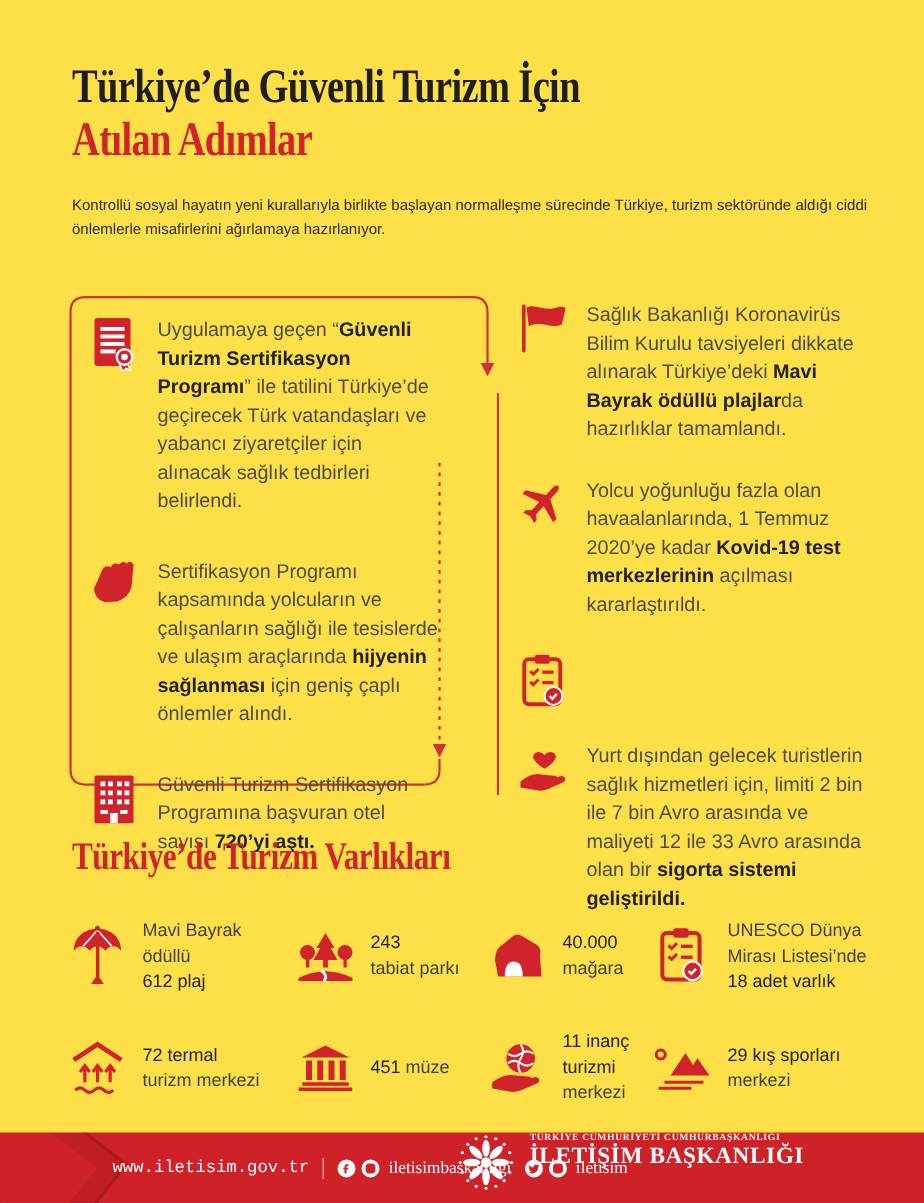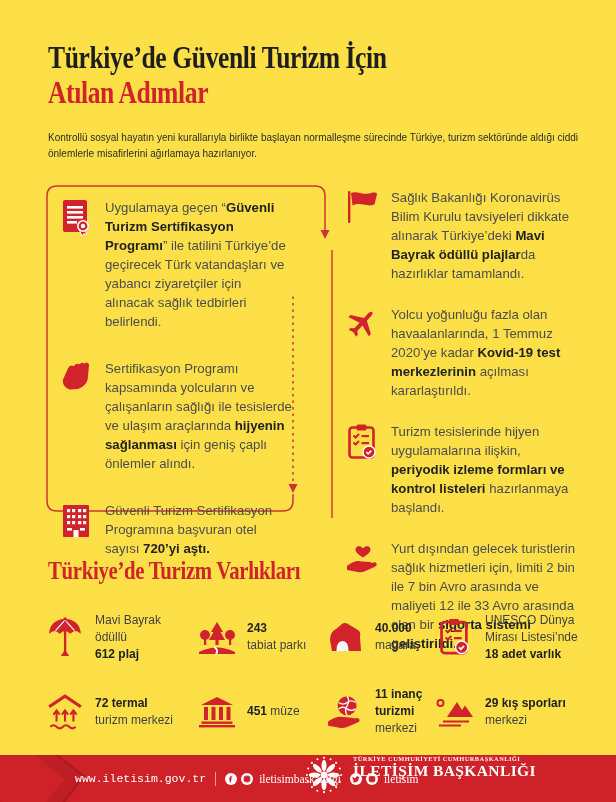--- a/index.html
+++ b/index.html
@@ -21,21 +21,21 @@
     letter-spacing:-0.5px;line-height:1.1;color:var(--ink);
     transform:scaleX(.8);transform-origin:left top;white-space:nowrap;
   }
   .title.red{color:var(--red);}
   .title-block{position:absolute;left:48px;top:40px;}
   .intro{
     position:absolute;left:48px;top:130px;width:548px;
     font-size:10px;line-height:1.55;color:#2b2b2d;font-weight:500;
   }
   
-  .steps{position:absolute;left:0;top:180px;width:616px;height:352px;padding-left:28px;}
+  .steps{position:absolute;left:0;top:192px;width:616px;height:352px;padding-left:28px;}
   .connector{position:absolute;left:0;top:0;pointer-events:none;}
   .col{position:absolute;display:flex;flex-direction:column;}
   .col-left{left:58px;top:18px;width:236px;gap:28px;}
   .col-right{left:344px;top:8px;width:234px;gap:22px;}
   .step{display:flex;gap:11px;align-items:flex-start;}
   .ic{flex:0 0 36px;display:flex;justify-content:center;padding-top:2px;}
   .ic svg{fill:var(--red);}
   .txt{font-size:13.2px;line-height:1.44;color:var(--gray);}
   .txt .b{font-weight:700;color:#222224;}
   
@@ -47,21 +47,21 @@
   }
   .stats{
     position:absolute;left:44px;top:612px;width:548px;
     display:grid;grid-template-columns:152px 128px 110px 158px;
     row-gap:24px;
   }
   .stat{display:flex;align-items:center;gap:9px;}
   .stat .sic{flex:0 0 42px;display:flex;justify-content:center;}
   .stat .sic svg{fill:var(--red);}
   .stxt{font-size:12px;line-height:1.4;color:#3f3f41;}
-  .stxt .b{font-weight:700;color:#222224;}
+  .stxt .b{font-weight:400;color:#222224;}
   
   .footer{
     position:absolute;left:0;bottom:0;width:616px;height:47px;
     background:var(--footer-red);display:flex;align-items:center;
     color:#fff;overflow:hidden;
   }
   .footer::before{ 
     content:"";position:absolute;left:-28px;top:-18px;width:95px;height:85px;
     border:1px solid rgba(0,0,0,.18);transform:rotate(38deg);
     box-shadow:inset 0 0 0 14px rgba(0,0,0,.07), inset 0 0 0 1px rgba(0,0,0,.15);
@@ -172,21 +172,20 @@
             <rect x="1.5" y="3.5" width="24" height="30" rx="3" fill="none" stroke="var(--red)" stroke-width="2.6"></rect>
             <rect x="8.5" y="0.5" width="10" height="6" rx="1.5"></rect>
             <path d="M5.5 11.5l2 2 3.5-3.5" fill="none" stroke="var(--red)" stroke-width="2"></path>
             <rect x="13.5" y="11" width="7.5" height="2.2"></rect>
             <path d="M5.5 18.5l2 2 3.5-3.5" fill="none" stroke="var(--red)" stroke-width="2"></path>
             <rect x="13.5" y="18" width="7.5" height="2.2"></rect>
             <circle cx="21" cy="28" r="6" stroke="#fff" stroke-width="1.4"></circle>
             <path d="M18.4 28l1.8 1.8 3-3.2" fill="none" stroke="#fff" stroke-width="1.6"></path>
           </svg>
         </span>
-        <p class="txt"><span>Turizm tesislerinde hijyen uygulamalarına ilişkin, </span><span class="b">periyodik izleme formları ve kontrol listeleri</span><span> hazırlanmaya başlandı.</span></p>
       </div>
       <div class="step">
         <span class="ic">
           <svg width="34" height="32" viewBox="0 0 34 32">
             <path d="M18 16.5C11.5 12.3 9.6 9.6 10.8 7.2c1.2-2.4 5-2.6 7.2.2 2.2-2.8 6-2.6 7.2-.2 1.2 2.4-.7 5.1-7.2 9.3z"></path>
             <path d="M2 25 q8 -6.5 15 -4.5 l7.5 .6 q3 .3 2.7 2.5 q-.3 2.1 -3 1.9 l-6.5 -.4 10 -3.4 q3 -1 3.9 1 q.8 2 -1.7 3.1 L20 30.2 q-3.6 1.5 -7.2 .7 L2 29 Z"></path>
           </svg>
         </span>
         <p class="txt"><span>Yurt dışından gelecek turistlerin sağlık hizmetleri için, limiti 2 bin ile 7 bin Avro arasında ve maliyeti 12 ile 33 Avro arasında olan bir </span><span class="b">sigorta sistemi geliştirildi.</span></p>
       </div>

